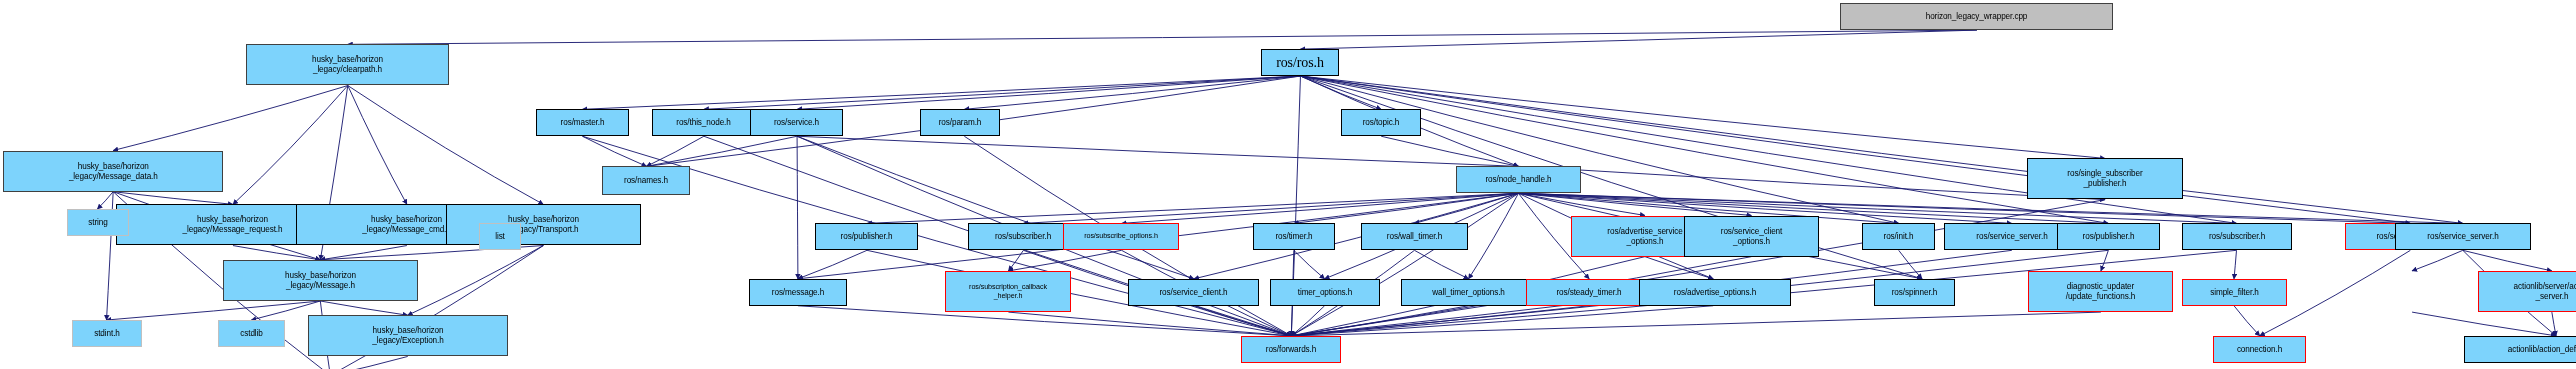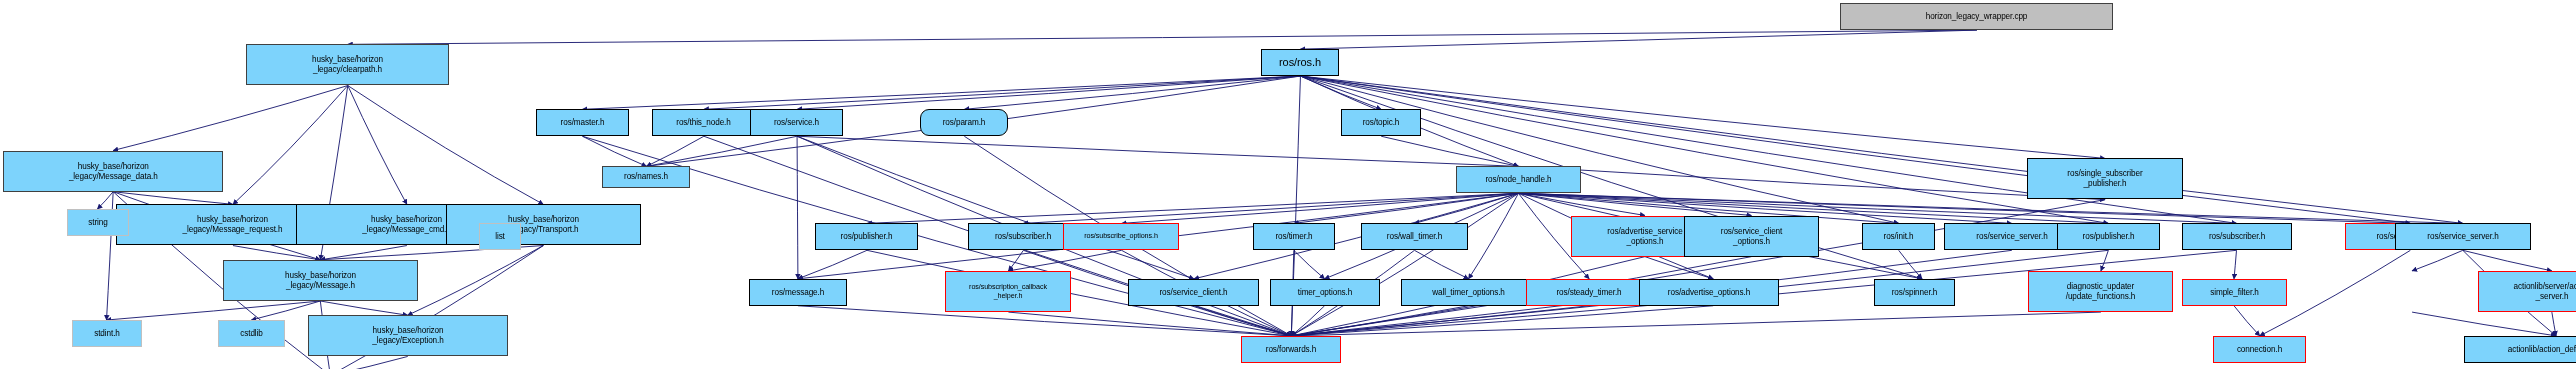--- a/index.html
+++ b/index.html
@@ -159,27 +159,27 @@
     <div class="node " style="left: 446px; top: 204px; width: 195px; height: 41px; font-size: 8.2px;"><span>husky_base/horizon
 _legacy/Transport.h</span></div>
     <div class="node thick" style="left: 223px; top: 260px; width: 195px; height: 41px; font-size: 8.2px;"><span>husky_base/horizon
 _legacy/Message.h</span></div>
     <div class="node thick" style="left: 308px; top: 315px; width: 200px; height: 41px; font-size: 8.2px;"><span>husky_base/horizon
 _legacy/Exception.h</span></div>
     <div class="node sys" style="left: 67px; top: 209px; width: 62px; height: 27px; font-size: 8.2px;"><span>string</span></div>
     <div class="node sys" style="left: 72px; top: 320px; width: 70px; height: 27px; font-size: 8.2px;"><span>stdint.h</span></div>
     <div class="node sys" style="left: 218px; top: 320px; width: 67px; height: 27px; font-size: 8.2px;"><span>cstdlib</span></div>
     <div class="node sys" style="left: 479px; top: 223px; width: 42px; height: 27px; font-size: 8.2px;"><span>list</span></div>
-    <div class="node " style="left: 1261px; top: 49px; width: 78px; height: 27px; font-size: 11px;"><span>ros/ros.h</span></div>
+    <div class="node " style="left: 1261px; top: 49px; width: 78px; height: 27px; font-size: 14px; font-family: Liberation Serif, serif;"><span>ros/ros.h</span></div>
     <div class="node " style="left: 536px; top: 109px; width: 93px; height: 27px; font-size: 8.2px;"><span>ros/master.h</span></div>
     <div class="node " style="left: 652px; top: 109px; width: 103px; height: 27px; font-size: 8.2px;"><span>ros/this_node.h</span></div>
     <div class="node " style="left: 750px; top: 109px; width: 93px; height: 27px; font-size: 8.2px;"><span>ros/service.h</span></div>
-    <div class="node " style="left: 920px; top: 109px; width: 88px; height: 27px; font-size: 8.2px; border-radius: 9px;"><span>ros/param.h</span></div>
+    <div class="node " style="left: 920px; top: 109px; width: 80px; height: 27px; font-size: 8.2px;"><span>ros/param.h</span></div>
     <div class="node " style="left: 1341px; top: 109px; width: 80px; height: 27px; font-size: 8.2px;"><span>ros/topic.h</span></div>
-    <div class="node thick" style="left: 602px; top: 166px; width: 88px; height: 22px; font-size: 8.2px;"><span>ros/names.h</span></div>
+    <div class="node thick" style="left: 602px; top: 166px; width: 88px; height: 29px; font-size: 8.2px;"><span>ros/names.h</span></div>
     <div class="node thick" style="left: 1456px; top: 166px; width: 125px; height: 27px; font-size: 8.2px;"><span>ros/node_handle.h</span></div>
     <div class="node " style="left: 2027px; top: 158px; width: 156px; height: 41px; font-size: 8.2px;"><span>ros/single_subscriber
 _publisher.h</span></div>
     <div class="node " style="left: 815px; top: 223px; width: 103px; height: 27px; font-size: 8.2px;"><span>ros/publisher.h</span></div>
     <div class="node " style="left: 968px; top: 223px; width: 110px; height: 27px; font-size: 8.2px;"><span>ros/subscriber.h</span></div>
     <div class="node red" style="left: 1063px; top: 223px; width: 116px; height: 27px; font-size: 7.2px;"><span>ros/subscribe_options.h</span></div>
     <div class="node " style="left: 1253px; top: 223px; width: 82px; height: 27px; font-size: 8.2px;"><span>ros/timer.h</span></div>
     <div class="node " style="left: 1361px; top: 223px; width: 107px; height: 27px; font-size: 8.2px;"><span>ros/wall_timer.h</span></div>
     <div class="node red" style="left: 1571px; top: 216px; width: 148px; height: 41px; font-size: 8.2px;"><span>ros/advertise_service
 _options.h</span></div>
@@ -191,21 +191,21 @@
     <div class="node " style="left: 2182px; top: 223px; width: 110px; height: 27px; font-size: 8.2px;"><span>ros/subscriber.h</span></div>
     <div class="node red" style="left: 2345px; top: 223px; width: 131px; height: 27px; font-size: 8.2px;"><span>ros/service_client.h</span></div>
     <div class="node " style="left: 2395px; top: 223px; width: 136px; height: 27px; font-size: 8.2px;"><span>ros/service_server.h</span></div>
     <div class="node " style="left: 749px; top: 279px; width: 98px; height: 27px; font-size: 8.2px;"><span>ros/message.h</span></div>
     <div class="node red" style="left: 945px; top: 271px; width: 126px; height: 41px; font-size: 7.2px;"><span>ros/subscription_callback
 _helper.h</span></div>
     <div class="node " style="left: 1128px; top: 279px; width: 131px; height: 27px; font-size: 8.2px;"><span>ros/service_client.h</span></div>
     <div class="node " style="left: 1270px; top: 279px; width: 110px; height: 27px; font-size: 8.2px;"><span>timer_options.h</span></div>
     <div class="node " style="left: 1401px; top: 279px; width: 135px; height: 27px; font-size: 8.2px;"><span>wall_timer_options.h</span></div>
     <div class="node red" style="left: 1526px; top: 279px; width: 126px; height: 27px; font-size: 8.2px;"><span>ros/steady_timer.h</span></div>
-    <div class="node " style="left: 1639px; top: 279px; width: 140px; height: 27px; font-size: 8.2px;"><span>ros/advertise_options.h</span></div>
+    <div class="node " style="left: 1639px; top: 279px; width: 152px; height: 27px; font-size: 8.2px;"><span>ros/advertise_options.h</span></div>
     <div class="node " style="left: 1874px; top: 279px; width: 81px; height: 27px; font-size: 8.2px;"><span>ros/spinner.h</span></div>
     <div class="node red" style="left: 2028px; top: 271px; width: 145px; height: 41px; font-size: 8.2px;"><span>diagnostic_updater
 /update_functions.h</span></div>
     <div class="node red" style="left: 2182px; top: 279px; width: 105px; height: 27px; font-size: 8.2px;"><span>simple_filter.h</span></div>
     <div class="node red" style="left: 2478px; top: 271px; width: 148px; height: 41px; font-size: 8.2px;"><span>actionlib/server/action
 _server.h</span></div>
     <div class="node red" style="left: 1241px; top: 336px; width: 100px; height: 27px; font-size: 8.2px;"><span>ros/forwards.h</span></div>
     <div class="node red" style="left: 2213px; top: 336px; width: 93px; height: 27px; font-size: 8.2px;"><span>connection.h</span></div>
     <div class="node " style="left: 2464px; top: 336px; width: 183px; height: 27px; font-size: 8.2px;"><span>actionlib/action_definition.h</span></div>
   </div>

